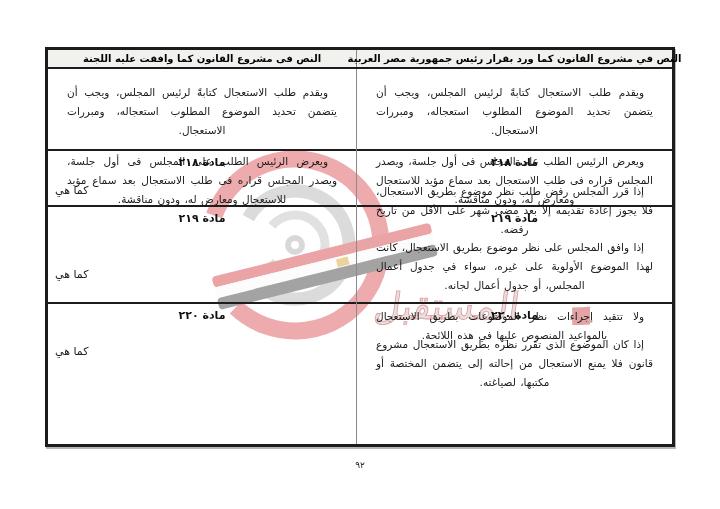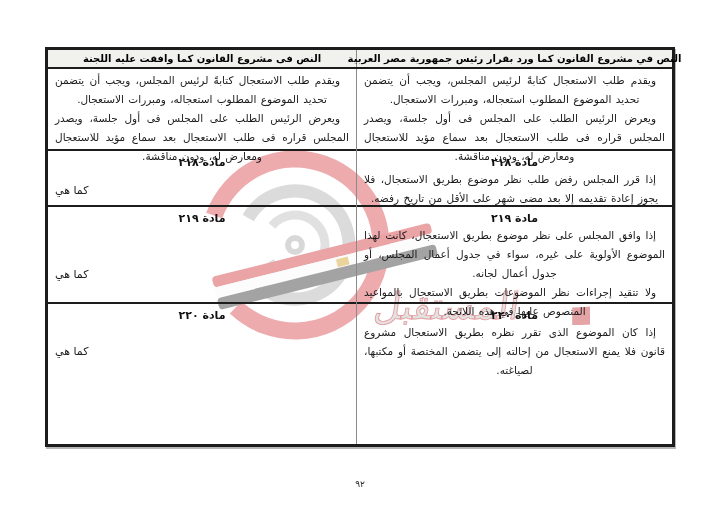--- a/index.html
+++ b/index.html
@@ -22,35 +22,35 @@
   .t-row:last-child{border-bottom:none;flex:1;}
   .t-head{height:17px;background:#f1f1ee;}
   .t-head .cell{display:flex;align-items:center;justify-content:center;
     font-weight:bold;font-size:10px;padding:0 14px;white-space:nowrap;}
   .cell{padding:2px 7px 0 7px;}
   .cell.first{border-left:1px solid #8a8a8a;}
   .row-1{height:80px;}
   .row-2{height:54px;}
   .row-3{height:95px;}
   .para{
-    margin:0;font-size:10.5px;line-height:19px;color:#1a1a1a;
+    margin:12px;font-size:10.5px;line-height:19px;color:#1a1a1a;
     text-align:justify;text-align-last:center;text-indent:9px;word-spacing:1px;
   }
   .article-title{
     font-weight:bold;text-align:center;font-size:11px;line-height:15px;
     padding-top:2px;color:#111;
   }
   .status{text-align:left;font-size:11px;color:#1a1a1a;}
   .status-r2{margin-top:14px;}
   .status-r3{margin-top:42px;}
   .status-r4{margin-top:22px;}
   
   .page-num{
     position:absolute;top:460px;left:0;right:0;text-align:center;
-    font-size:9px;color:#2a2a2a;z-index:1;letter-spacing:1px;margin-top:19px;
+    font-size:9px;color:#2a2a2a;z-index:1;letter-spacing:1px;
   }
 </style>
 </head>
 <body>
 
 <div class="page">
 
   <svg class="watermark" viewBox="0 0 432 207" aria-hidden="true">
 
     <g>

